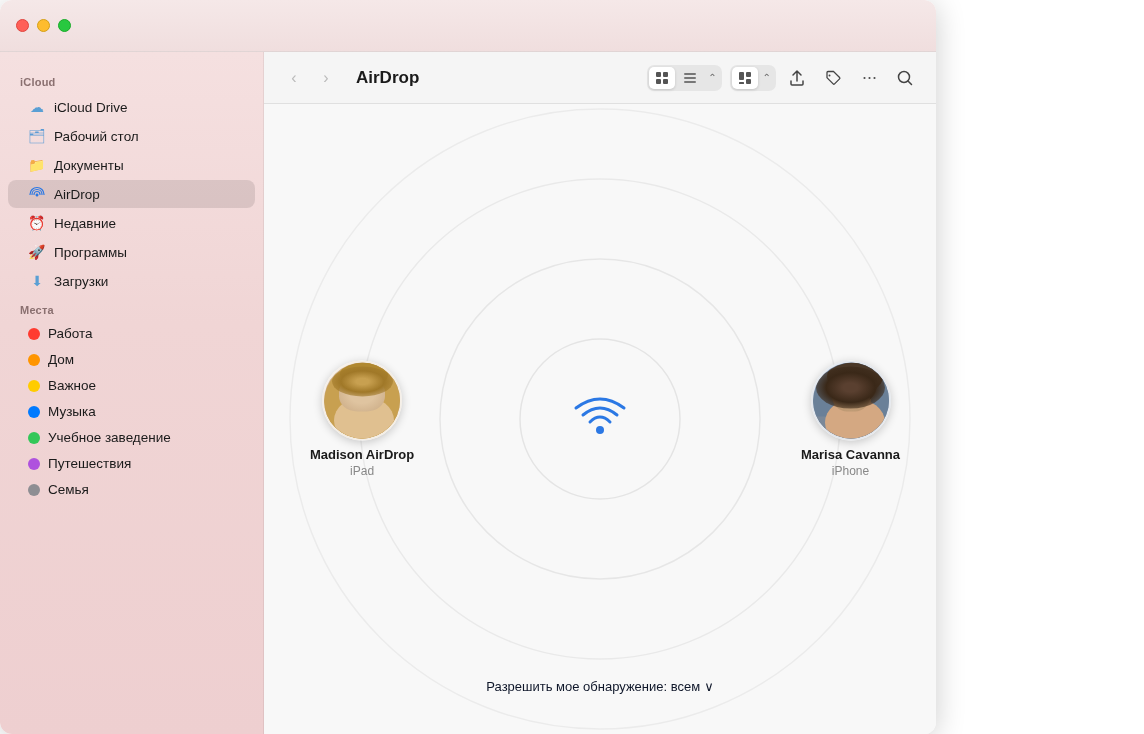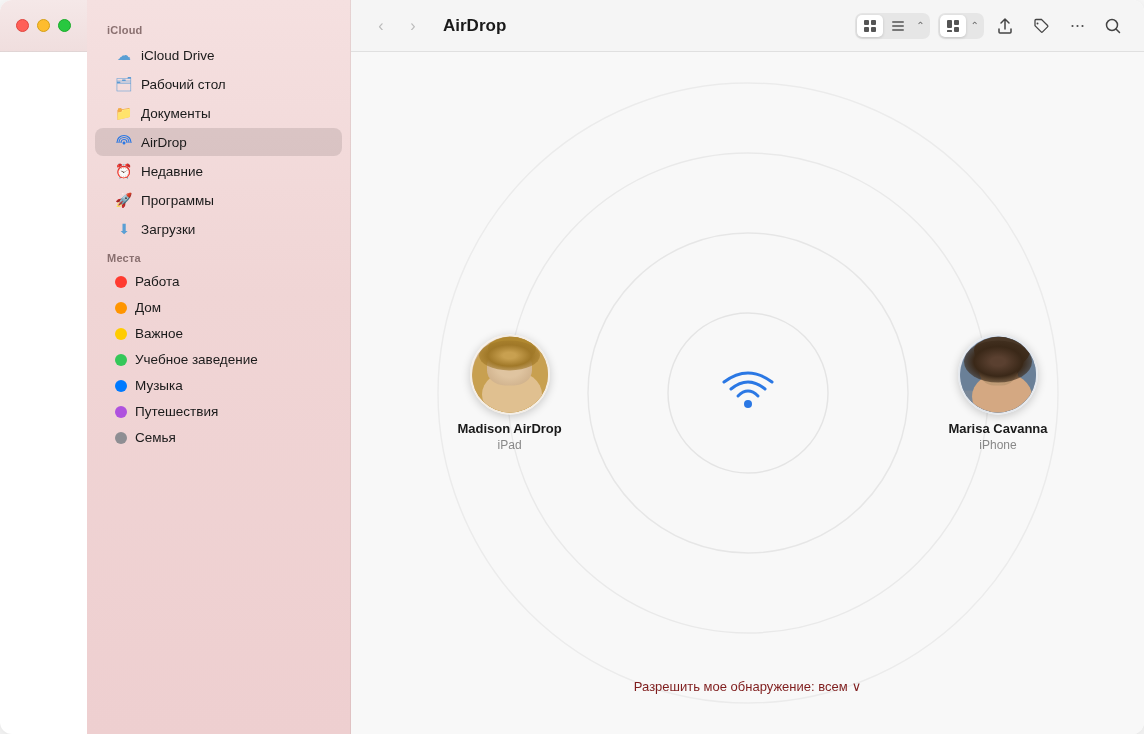--- a/index.html
+++ b/index.html
@@ -5,24 +5,24 @@
     * { margin: 0; padding: 0; box-sizing: border-box; }
     body {
       width: 1144px;
       height: 734px;
       font-family: -apple-system, BlinkMacSystemFont, 'SF Pro Text', 'Helvetica Neue', sans-serif;
       overflow: hidden;
       background: #fff;
     }
 
     .window {
-      width: 1144px;
+      width: 936px;
       height: 734px;
       display: flex;
-      flex-direction: row;
+      flex-direction: column;
       border-radius: 12px;
       overflow: hidden;
       box-shadow: 0 4px 30px rgba(0,0,0,0.2);
     }
 
     
     .titlebar {
       height: 52px;
       background: linear-gradient(180deg, #f5e8e8 0%, #f0dede 100%);
       display: flex;
@@ -348,21 +348,21 @@
     }
 
     .airdrop-description {
       font-size: 13px;
       color: #666;
       margin-bottom: 8px;
     }
 
     .airdrop-permission {
       font-size: 13px;
-      color: #7f1d1d;
+      color: #0f172a;
       cursor: pointer;
       display: flex;
       align-items: flex-end;
       justify-content: center;
       gap: 4px;
     }
 
     
     .wifi-svg {
       width: 70px;
@@ -436,26 +436,26 @@
       </div>
       <div class="sidebar-item">
         <div class="tag-dot" style="background:#ff9500;"></div>
         <span>Дом</span>
       </div>
       <div class="sidebar-item">
         <div class="tag-dot" style="background:#ffcc00;"></div>
         <span>Важное</span>
       </div>
       <div class="sidebar-item">
+        <div class="tag-dot" style="background:#007aff;"></div>
+        <span>Музыка</span>
+      </div>
+      <div class="sidebar-item">
         <div class="tag-dot" style="background:#34c759;"></div>
         <span>Учебное заведение</span>
-      </div>
-      <div class="sidebar-item">
-        <div class="tag-dot" style="background:#007aff;"></div>
-        <span>Музыка</span>
       </div>
       <div class="sidebar-item">
         <div class="tag-dot" style="background:#af52de;"></div>
         <span>Путешествия</span>
       </div>
       <div class="sidebar-item">
         <div class="tag-dot" style="background:#8e8e93;"></div>
         <span>Семья</span>
       </div>
     </div>

